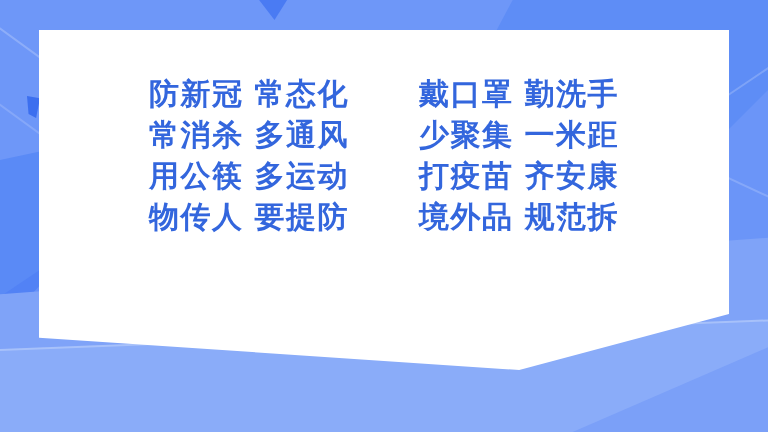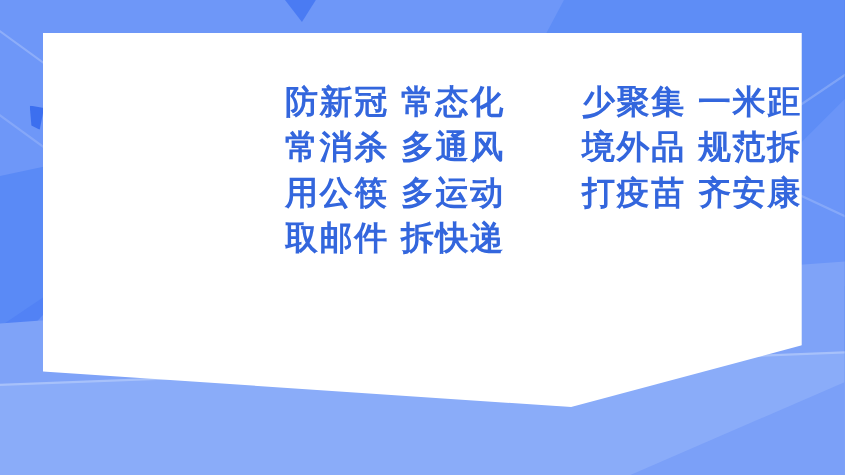--- a/index.html
+++ b/index.html
@@ -157,21 +157,21 @@
   }
 
   
   .slogan-grid {
     position: absolute;
     left: 39px;
     top: 30px;
     width: 690px;
     height: 300px;
     display: flex;
-    justify-content: flex-end;
+    justify-content: center;
     align-items: flex-start;
     gap: 70px;
     padding-top: 43px;
     box-sizing: border-box;
   }
   .slogan-column {
     display: flex;
     flex-direction: column;
     gap: 0;
   }
@@ -221,31 +221,34 @@
       <div class="slogan-line">
         <span>防新冠</span><span class="phrase-gap"></span><span>常态化</span>
       </div>
       <div class="slogan-line">
         <span>常消杀</span><span class="phrase-gap"></span><span>多通风</span>
       </div>
       <div class="slogan-line">
         <span>用公筷</span><span class="phrase-gap"></span><span>多运动</span>
       </div>
       <div class="slogan-line">
-        <span>取邮件</span><span class="phrase-gap"></span><span>拆快递</span>
+        <span>物传人</span><span class="phrase-gap"></span><span>要提防</span>
       </div>
     </div>
 
     <div class="slogan-column">
       <div class="slogan-line">
+        <span>戴口罩</span><span class="phrase-gap"></span><span>勤洗手</span>
+      </div>
+      <div class="slogan-line">
         <span>少聚集</span><span class="phrase-gap"></span><span>一米距</span>
       </div>
       <div class="slogan-line">
+        <span>打疫苗</span><span class="phrase-gap"></span><span>齐安康</span>
+      </div>
+      <div class="slogan-line">
         <span>境外品</span><span class="phrase-gap"></span><span>规范拆</span>
       </div>
-      <div class="slogan-line">
-        <span>打疫苗</span><span class="phrase-gap"></span><span>齐安康</span>
-      </div>
     </div>
 
   </div>
 
 </div>
 
 </body></html>

